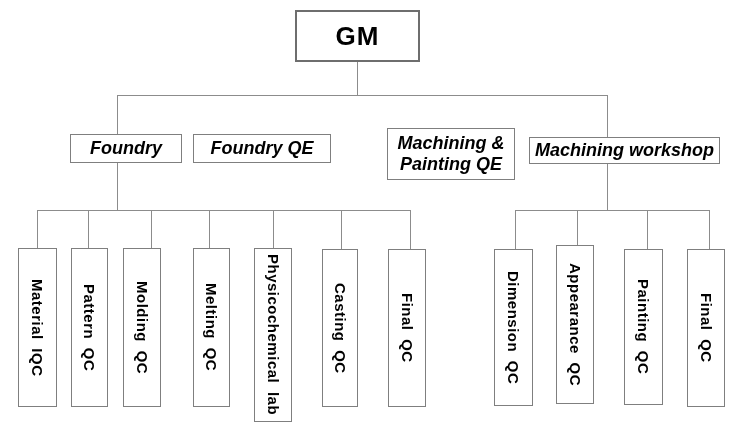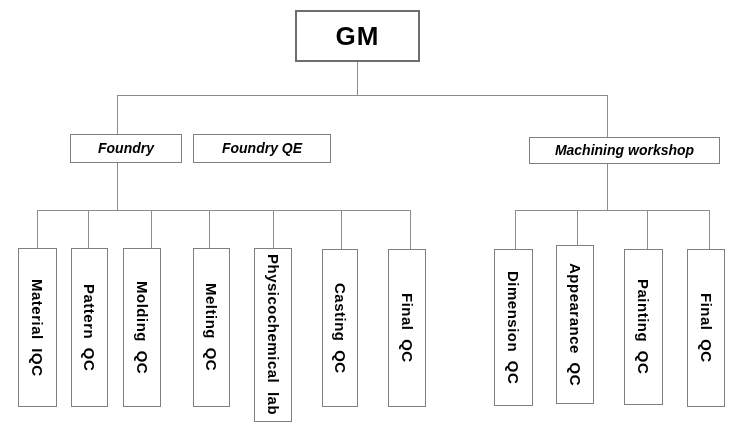--- a/index.html
+++ b/index.html
@@ -26,25 +26,25 @@
     text-align: center;
     color: #000000;
   }
   .root-node {
     border: 2px solid #6e6e6e;
     font-size: 26px;
     font-weight: 700;
     letter-spacing: 1px;
   }
   .dept-node {
-    font-size: 14px;
+    font-size: 18px;
     font-weight: 700;
     font-style: italic;
     line-height: 21px;
-    padding: 2px 20px;
+    padding: 2px 5px;
   }
   .vnode {
     writing-mode: vertical-rl;
     font-size: 15px;
     font-weight: 700;
     letter-spacing: 0.5px;
     word-spacing: 4px;
   }
   .line {
     position: absolute;
@@ -83,20 +83,23 @@
   <div class="node root-node" style="left:295px; top:10px; width:125px; height:52px;">
     <span>GM</span>
   </div>
 
   <div class="node dept-node" style="left:70px; top:134px; width:112px; height:29px;">
     <span>Foundry</span>
   </div>
   <div class="node dept-node" style="left:193px; top:134px; width:138px; height:29px;">
     <span>Foundry QE</span>
   </div>
+  <div class="node dept-node" style="left:387px; top:128px; width:128px; height:52px;">
+    <span>Machining &amp; Painting QE</span>
+  </div>
   <div class="node dept-node" style="left:529px; top:137px; width:191px; height:27px;">
     <span>Machining workshop</span>
   </div>
 
   <div class="node vnode" style="left:18px; top:248px; width:39px; height:159px;">
     <span>Material IQC</span>
   </div>
   <div class="node vnode" style="left:71px; top:248px; width:37px; height:159px;">
     <span>Pattern QC</span>
   </div>

